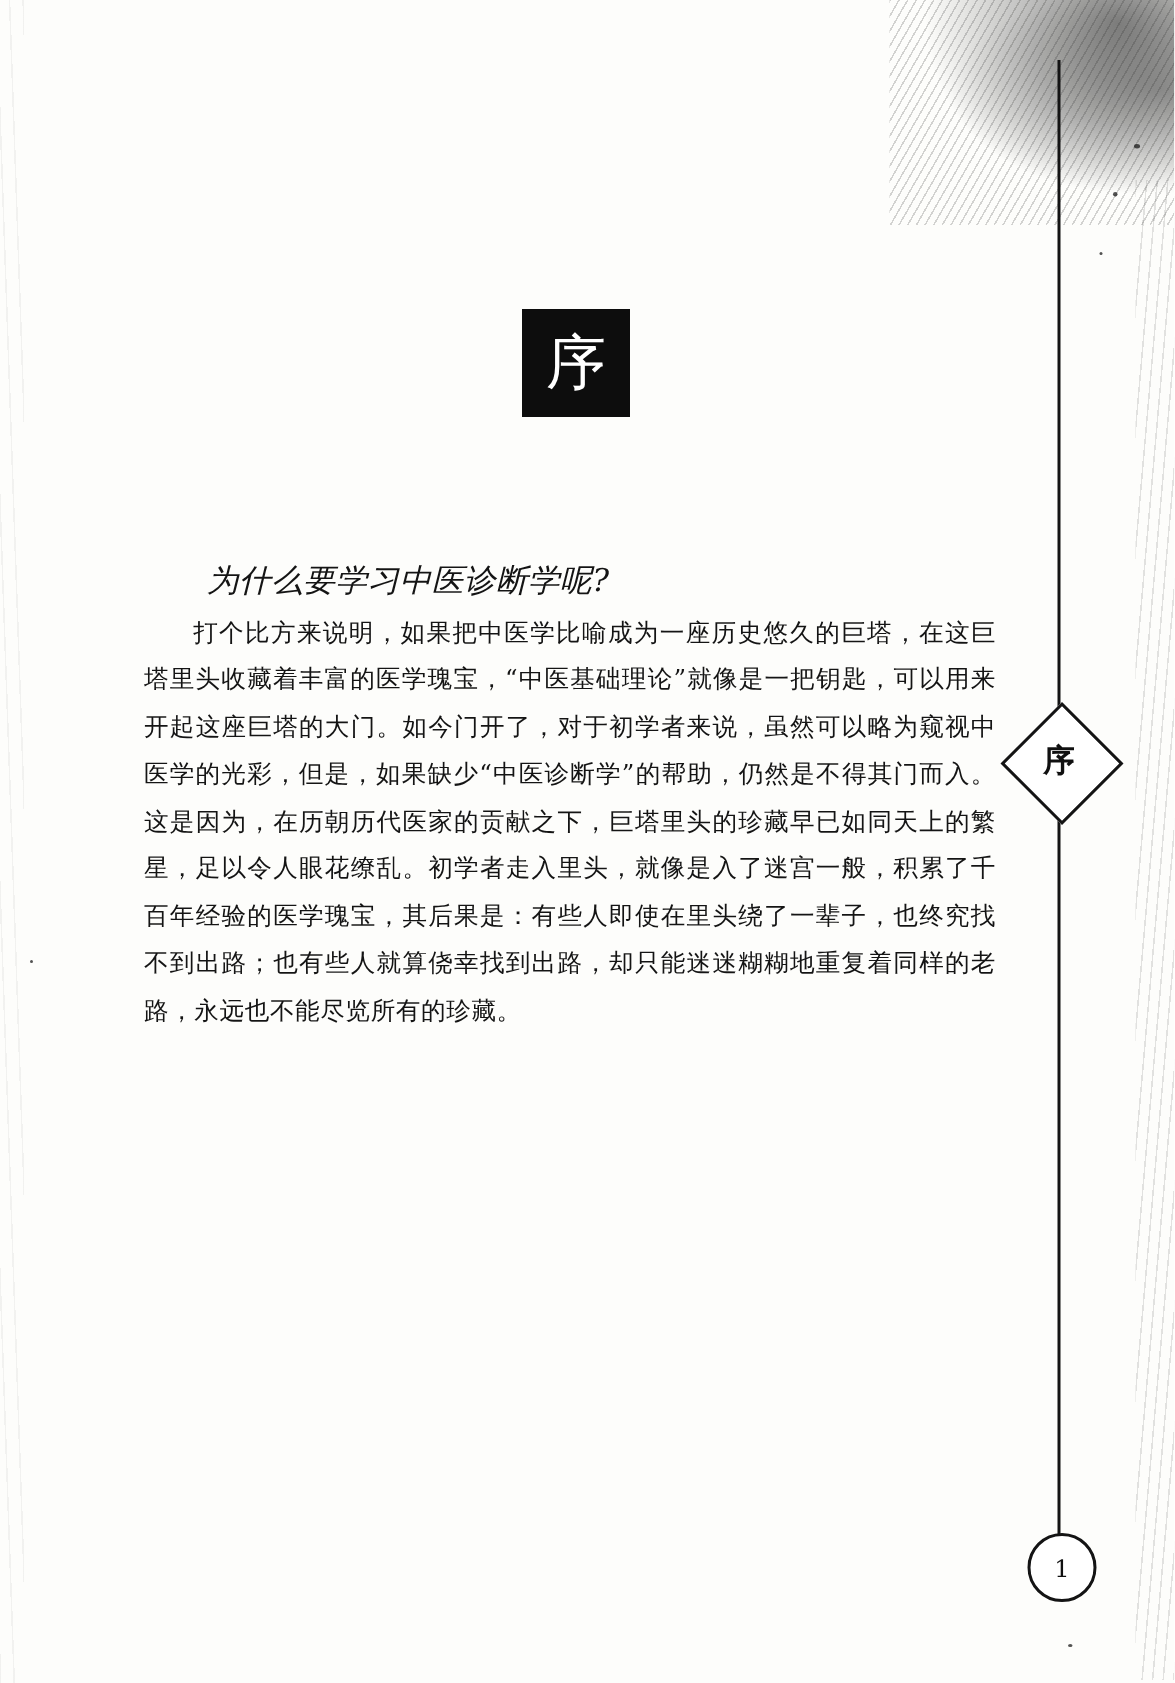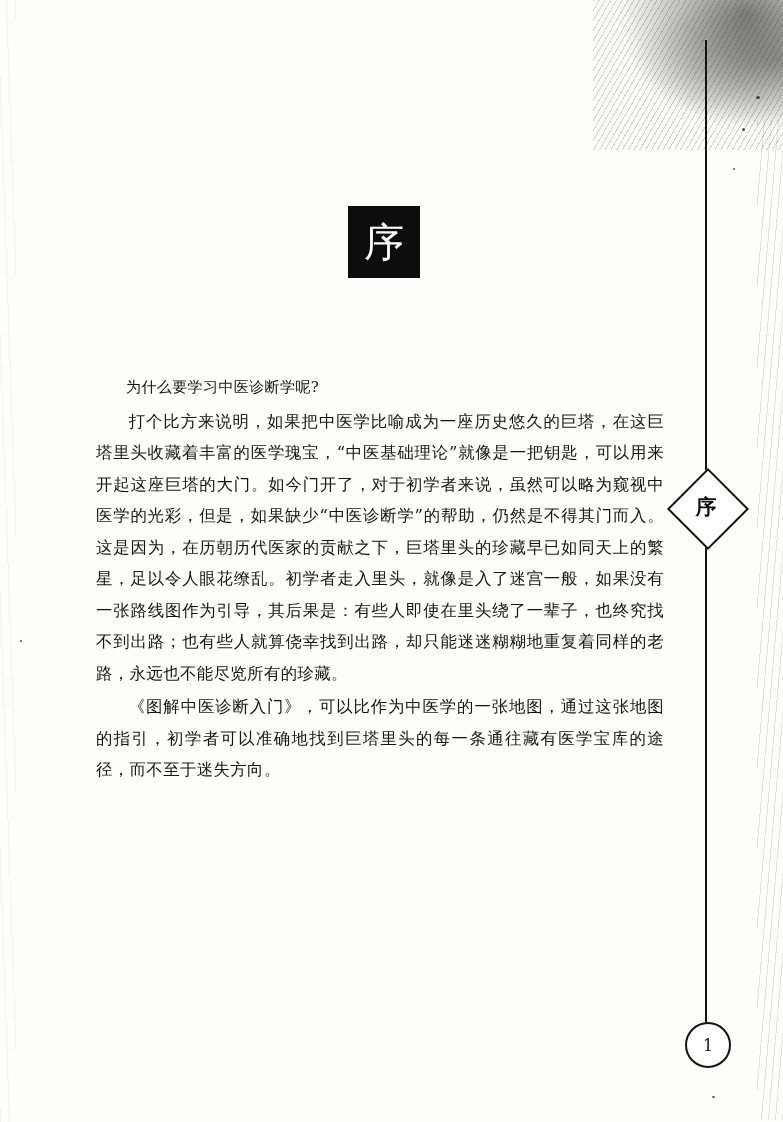--- a/index.html
+++ b/index.html
@@ -148,21 +148,22 @@
   .body-text p {
     margin: 0 0 2px 0;
     font-size: 16.4px;
     line-height: 31.5px;
     text-align: justify;
     text-justify: inter-character;
     letter-spacing: 0.4px;
     text-indent: 2em;
   }
   .body-text p.q {
-    font-size: 15px;
+    font-size: 21px;
+    font-style: italic;
   }
 </style>
 </head>
 <body>
 
 <div class="page">
 
   <div class="scan-noise-top-right"></div>
   <div class="scan-noise-right-edge"></div>
   <div class="scan-noise-left-edge"></div>
@@ -176,19 +177,18 @@
   <div class="margin-rule"></div>
   <div class="margin-diamond"></div>
   <div class="margin-diamond-label">序</div>
 
   <div class="title-block">
     <span class="glyph">序</span>
   </div>
 
   <div class="body-text">
     <p class="q">为什么要学习中医诊断学呢?</p>
-    <p>打个比方来说明，如果把中医学比喻成为一座历史悠久的巨塔，在这巨塔里头收藏着丰富的医学瑰宝，“中医基础理论”就像是一把钥匙，可以用来开起这座巨塔的大门。如今门开了，对于初学者来说，虽然可以略为窥视中医学的光彩，但是，如果缺少“中医诊断学”的帮助，仍然是不得其门而入。这是因为，在历朝历代医家的贡献之下，巨塔里头的珍藏早已如同天上的繁星，足以令人眼花缭乱。初学者走入里头，就像是入了迷宫一般，如果没有一张路线图作为引导，其后果是：有些人即使在里头绕了一辈子，也终究找不到出路；也有些人就算侥幸找到出路，却只能迷迷糊糊地重复着同样的老路，永远也不能尽览所有的珍藏。</p>
-    <p>《图解中医诊断入门》，可以比作为中医学的一张地图，通过这张地图的指引，初学者可以准确地找到巨塔里头的每一条通往藏有医学宝库的途径，而不至于迷失方向。</p>
+    <p>打个比方来说明，如果把中医学比喻成为一座历史悠久的巨塔，在这巨塔里头收藏着丰富的医学瑰宝，“中医基础理论”就像是一把钥匙，可以用来开起这座巨塔的大门。如今门开了，对于初学者来说，虽然可以略为窥视中医学的光彩，但是，如果缺少“中医诊断学”的帮助，仍然是不得其门而入。这是因为，在历朝历代医家的贡献之下，巨塔里头的珍藏早已如同天上的繁星，足以令人眼花缭乱。初学者走入里头，就像是入了迷宫一般，积累了千百年经验的医学瑰宝，其后果是：有些人即使在里头绕了一辈子，也终究找不到出路；也有些人就算侥幸找到出路，却只能迷迷糊糊地重复着同样的老路，永远也不能尽览所有的珍藏。</p>
   </div>
 
   <div class="folio">1</div>
 
 </div>
 
 </body></html>

